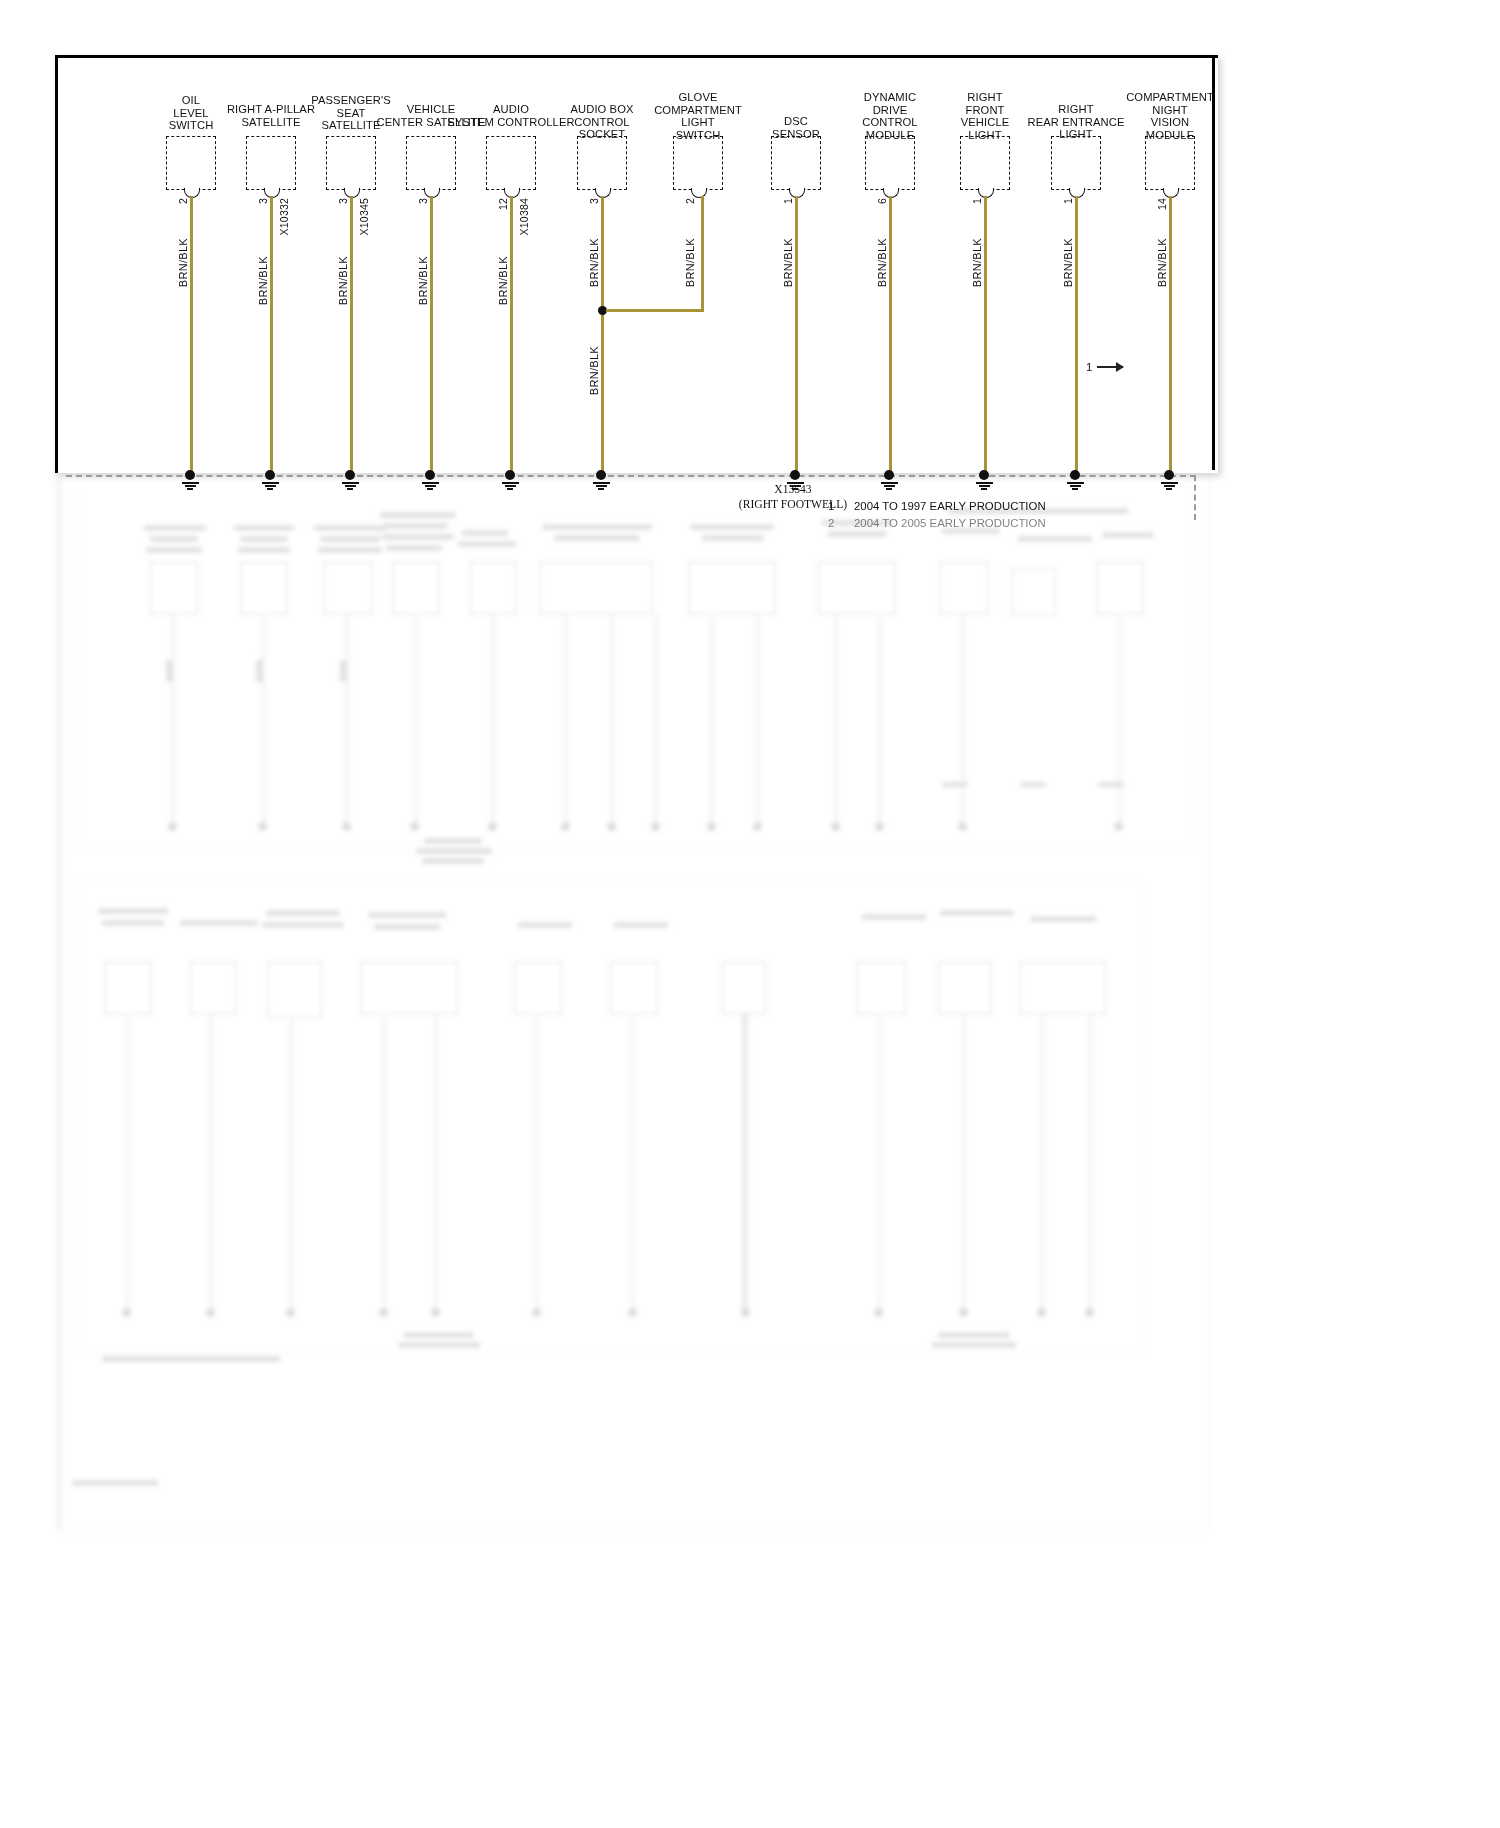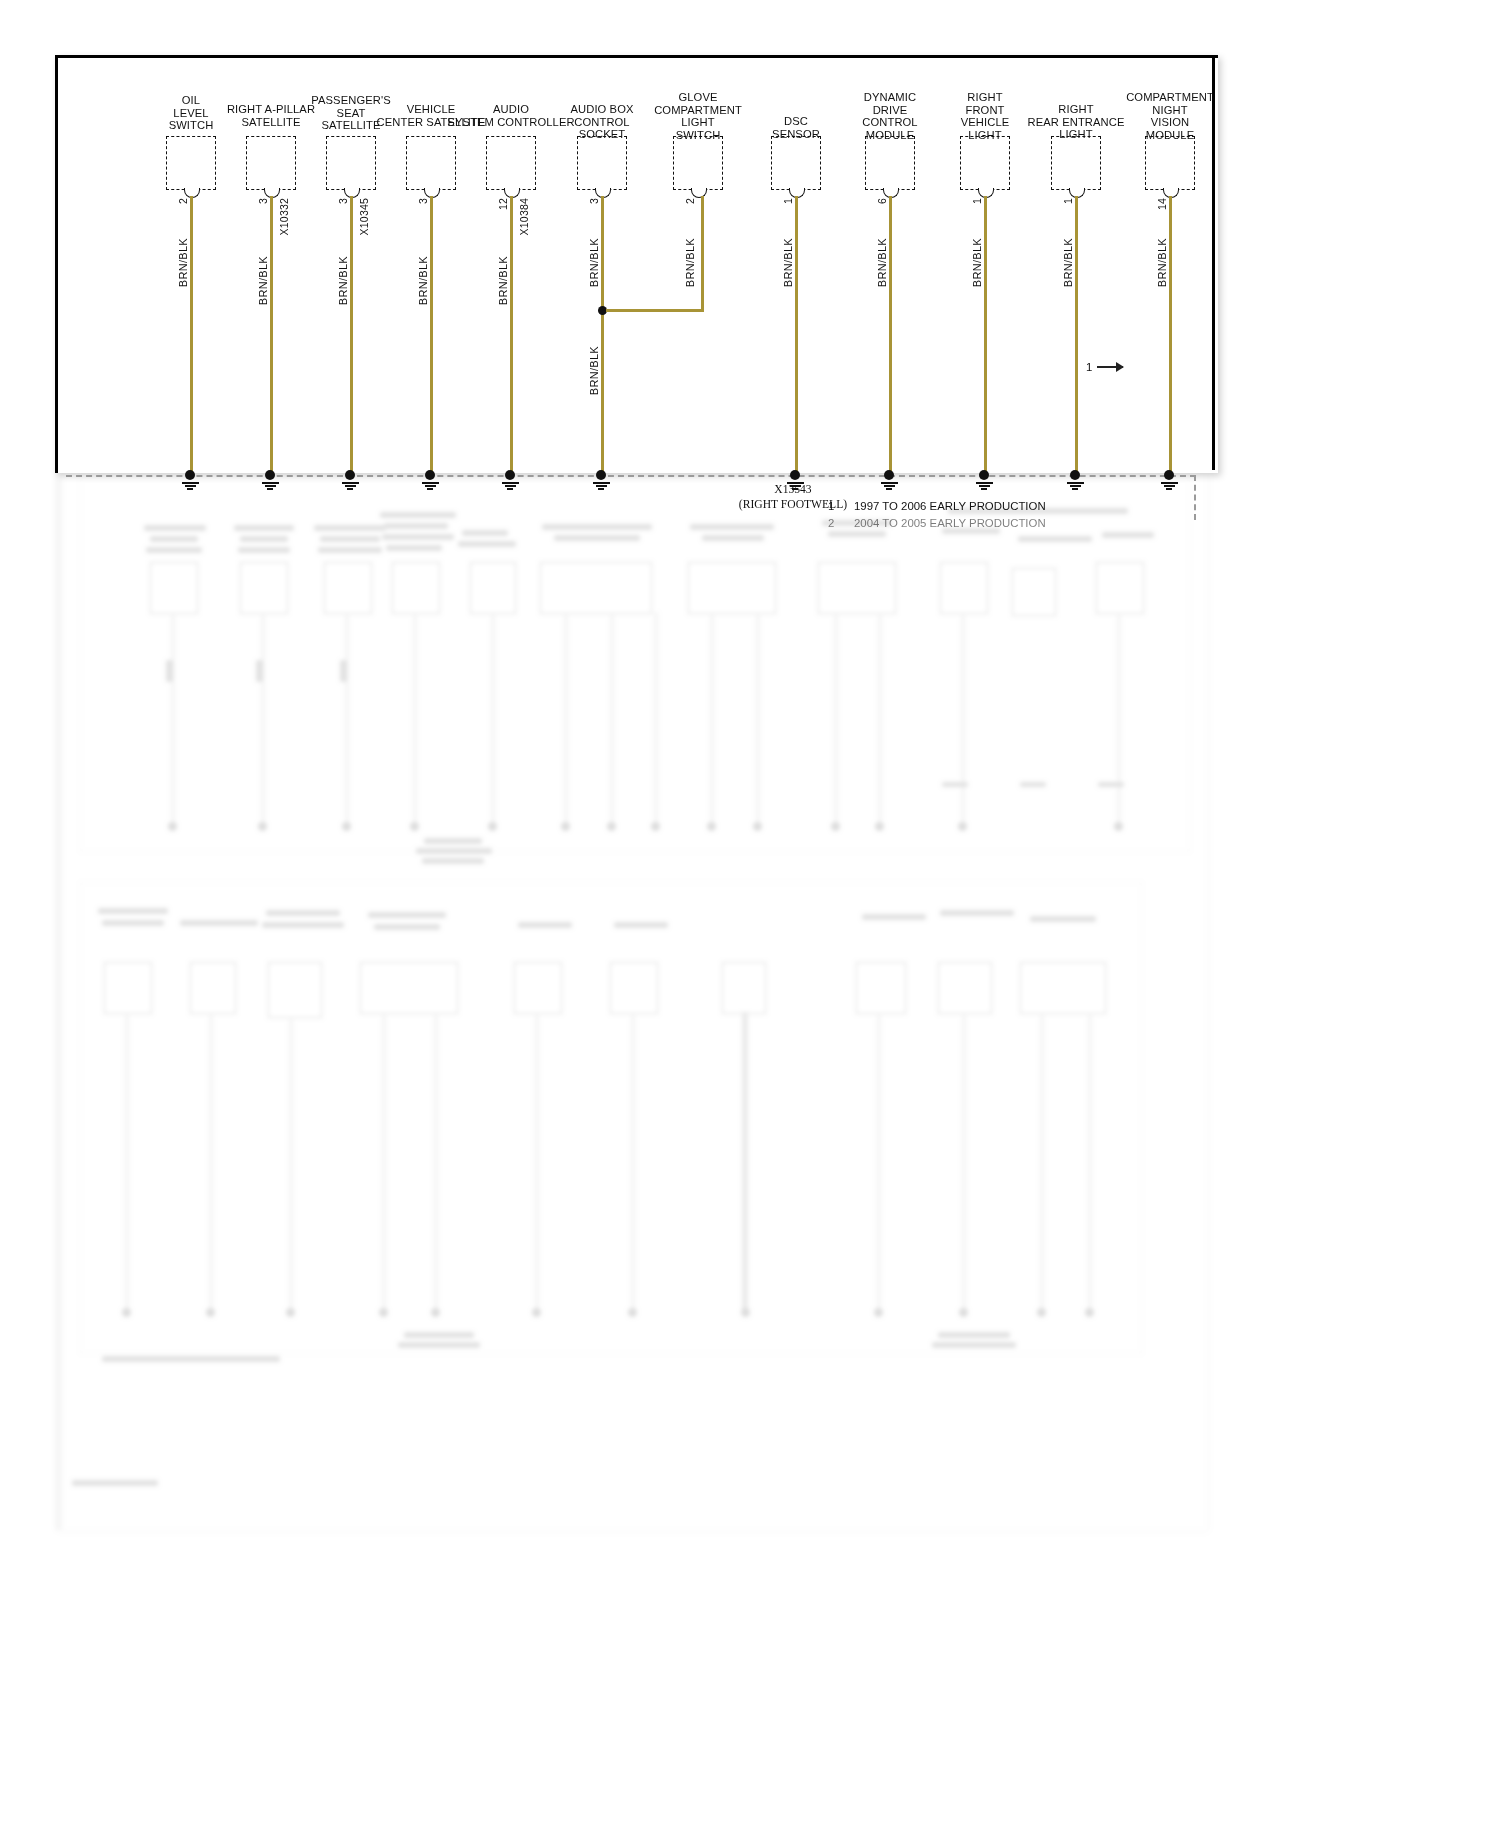--- a/index.html
+++ b/index.html
@@ -486,21 +486,21 @@
     </div>
 
     <div id="gnd-id" style="left:655px;top:425px;width:160px;font-family:Liberation Serif, serif;">
       <div>X13543</div>
       <div>(RIGHT FOOTWELL)</div>
     </div>
 
     <div id="notes" style="left:770px;top:440px;">
       <div class="nrow">
         <span class="nnum">1</span>
-        <span class="ntxt">1997 TO 2006 EARLY PRODUCTION</span>
+        <span class="ntxt">2004 TO 1997 EARLY PRODUCTION</span>
       </div>
       <div class="nrow fading">
         <span class="nnum">2</span>
         <span class="ntxt">2004 TO 2005 EARLY PRODUCTION</span>
       </div>
     </div>
 
   </div>
 </div>
 <div id="main-sheet-right"></div>

